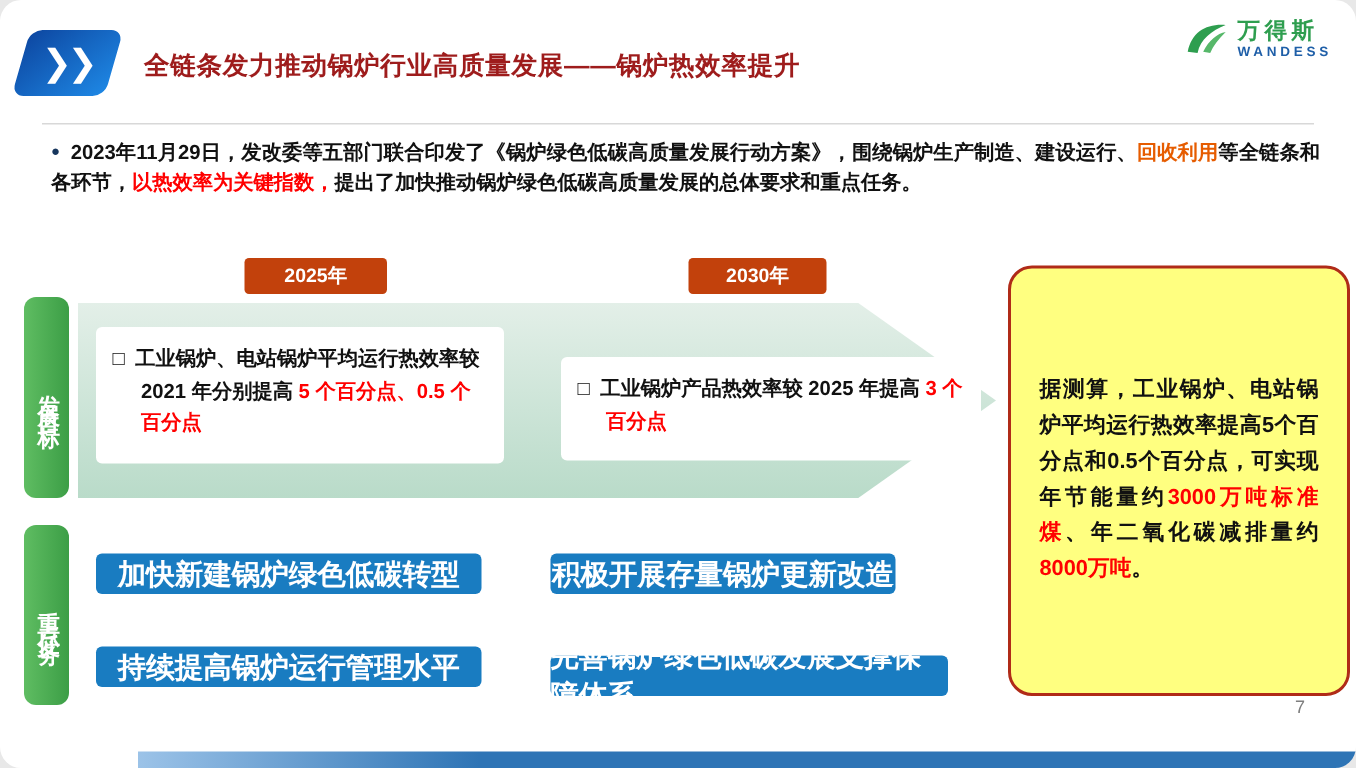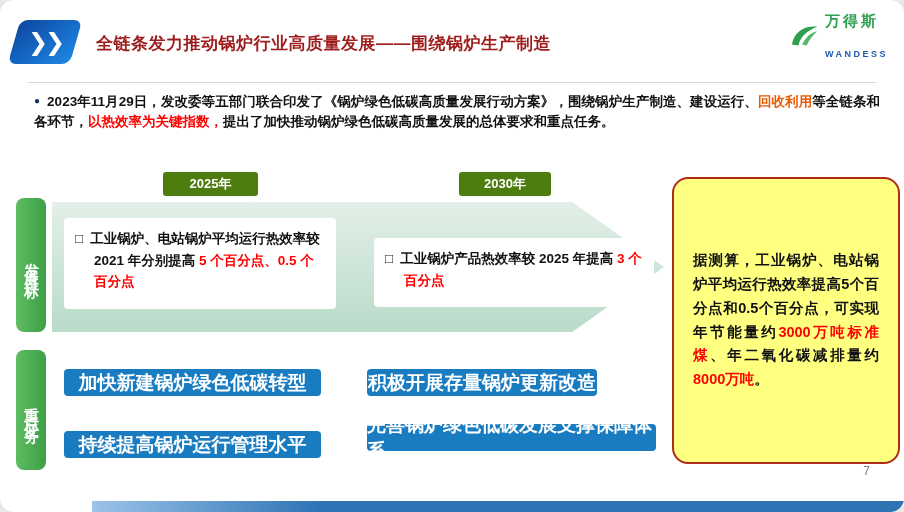--- a/index.html
+++ b/index.html
@@ -20,33 +20,33 @@
   }
   .chevron-badge span{
     transform:skewX(16deg);color:#fff;font-size:24px;font-weight:bold;letter-spacing:-3px;
   }
   .slide-title{
     position:absolute;left:96px;top:32px;font-size:17px;font-weight:bold;color:#9e1c1c;
     letter-spacing:0.5px;
   }
   .logo{position:absolute;right:16px;top:12px;display:flex;align-items:center;gap:6px;}
   .logo svg{width:30px;height:26px;}
-  .logo-text{display:flex;flex-direction:column;line-height:1.15;gap:20px;}
+  .logo-text{display:flex;flex-direction:column;line-height:1.15;}
   .logo-name{color:#2e9e4f;font-weight:bold;font-size:15px;letter-spacing:3px;}
   .logo-sub{color:#1f5fa8;font-size:9px;font-weight:bold;letter-spacing:2.5px;}
   .header-divider{position:absolute;left:28px;right:28px;top:82px;height:1px;background:#d8d8d8;}
   
   .intro{
     position:absolute;left:34px;top:92px;width:846px;
     font-size:13.5px;font-weight:600;color:#111;line-height:1.5;text-align:justify;
   }
   .intro .bullet{color:#17365d;margin-right:7px;font-size:10px;vertical-align:2px;}
   
   .year-badge{
-    position:absolute;top:172px;height:24px;background:#4d7c0f;color:#fff;
+    position:absolute;top:172px;height:24px;background:#c2410c;color:#fff;
     font-weight:bold;font-size:13px;border-radius:3px;
     display:flex;align-items:center;justify-content:center;
   }
   .year-2025{left:163px;width:95px;}
   .year-2030{left:459px;width:92px;}
   
   .big-arrow{
     position:absolute;left:52px;top:202px;width:612px;height:130px;
     background:linear-gradient(180deg,#e3efe8 0%,#b9dbc9 100%);
     clip-path:polygon(0 0,85% 0,100% 50%,85% 100%,0 100%);
@@ -72,21 +72,21 @@
   .tag-tasks{top:350px;height:120px;}
   
   .task-btn{
     position:absolute;height:27px;background:#197cc1;color:#fff;
     font-size:19px;font-weight:bold;border-radius:4px;
     display:flex;align-items:center;justify-content:center;
   }
   .task-1{left:64px;top:369px;width:257px;}
   .task-2{left:367px;top:369px;width:230px;}
   .task-3{left:64px;top:431px;width:257px;}
-  .task-4{left:367px;top:424px;width:289px;}
+  .task-4{left:367px;top:437px;width:265px;}
   
   .callout{
     position:absolute;left:672px;top:177px;width:228px;height:287px;
     background:#ffff80;border:2px solid #b02b18;border-radius:16px;
     box-sizing:border-box;padding:0 19px;
     display:flex;align-items:center;
     font-size:14.5px;font-weight:bold;color:#111;line-height:1.65;text-align:justify;
   }
   
   .page-number{position:absolute;right:34px;top:464px;font-size:12px;color:#7f7f7f;}
@@ -96,21 +96,21 @@
   }
 </style>
 </head>
 <body>
 
 <div class="slide">
 
   <div class="chevron-badge">
     <span>❯❯</span>
   </div>
-  <div class="slide-title">全链条发力推动锅炉行业高质量发展——围绕锅炉生产制造</div>
+  <div class="slide-title">全链条发力推动锅炉行业高质量发展——锅炉热效率提升</div>
   <div class="logo">
     <svg viewBox="0 0 32 26">
       <path d="M3 22 C6 8, 16 2, 30 3 C20 7, 12 13, 10 23 Z" fill="#2e9e4f"></path>
       <path d="M14 22 C18 14, 24 9, 30 8 C25 13, 21 18, 19 23 Z" fill="#57b86a"></path>
     </svg>
     <div class="logo-text">
       <span class="logo-name">万得斯</span>
       <span class="logo-sub">WANDESS</span>
     </div>
   </div>

